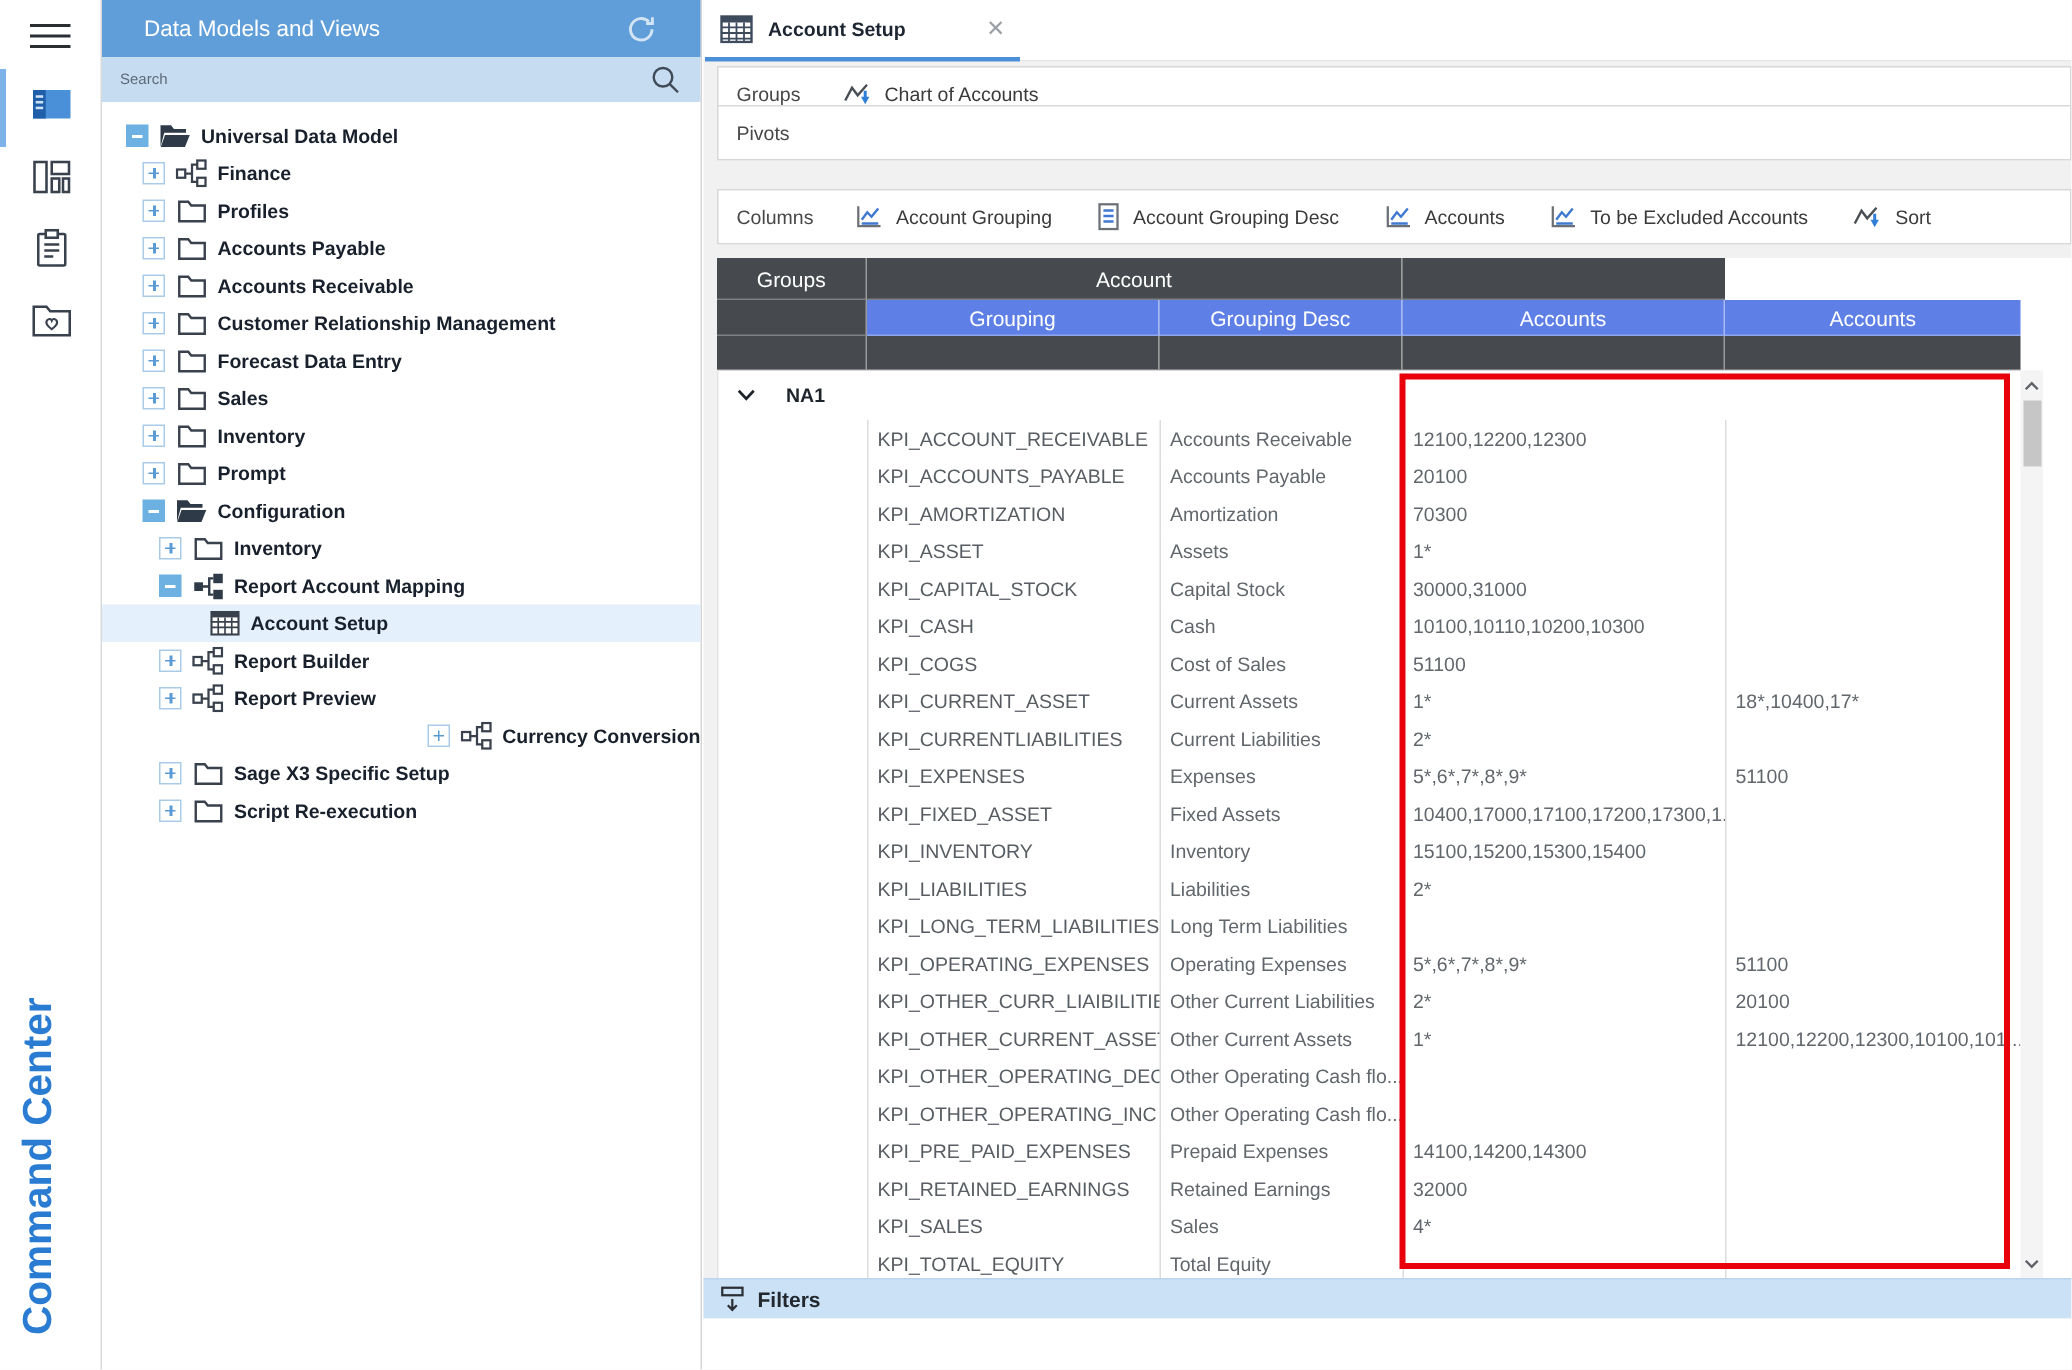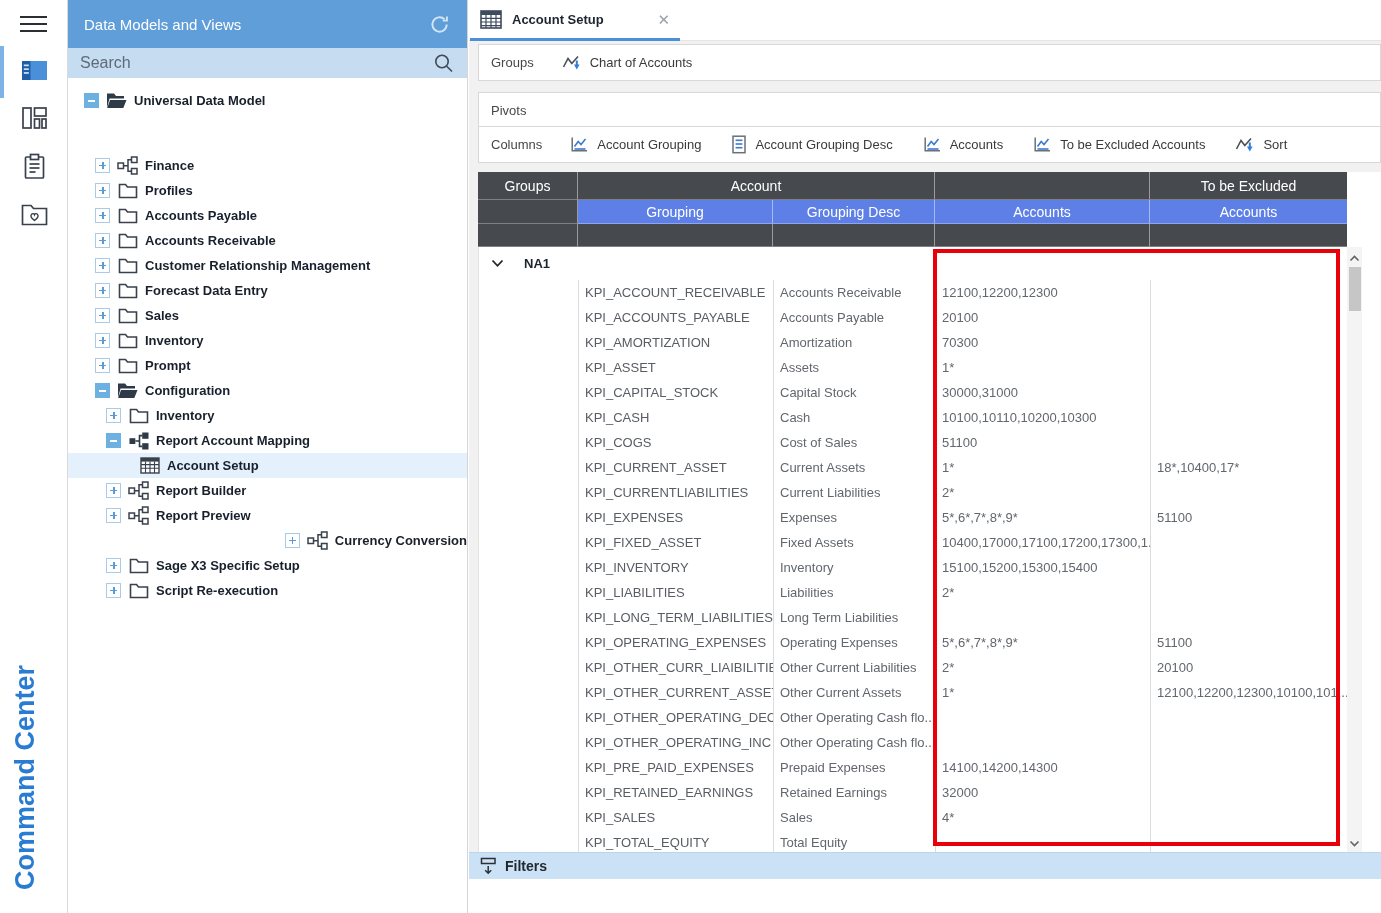--- a/index.html
+++ b/index.html
@@ -9,23 +9,23 @@
   
   .rail { position:absolute; left:0; top:0; width:68px; height:913px; background:#fff; border-right:1px solid #dadada; z-index:5; }
   .hamburger { position:absolute; left:20px; top:16px; width:27px; height:17px; cursor:pointer; }
   .hamburger i { display:block; height:2px; background:#2b2f33; margin-bottom:5px; }
   .rail-active-bar { position:absolute; left:0; top:46px; width:4px; height:52px; background:#7db3e8; }
   .rail-btn { position:absolute; left:18px; width:32px; height:30px; display:flex; align-items:center; justify-content:center; cursor:pointer; }
   .brand-vertical { position:absolute; left:10px; top:662px; height:228px; writing-mode:vertical-rl; transform:rotate(180deg); font-size:27px; font-weight:700; color:#2a7cd2; white-space:nowrap; }
 
   
   .sidebar { position:absolute; left:68px; top:0; width:400px; height:913px; background:#fff; border-right:1px solid #d5d5d5; z-index:4; }
-  .sidebar-header { height:48px; background:#5f9ed8; color:#fff; display:flex; align-items:center; justify-content:space-between; padding:0 16px; font-size:15px; }
+  .sidebar-header { height:38px; background:#5f9ed8; color:#fff; display:flex; align-items:center; justify-content:space-between; padding:0 28px; font-size:15px; }
   .search-bar { height:30px; background:#c6dcf0; display:flex; align-items:center; padding:0 12px; gap:8px; }
-  .search-bar input { flex:1; border:none; outline:none; background:transparent; font-size:16px; color:#33414f; font-family:inherit; }
+  .search-bar input { flex:1; border:none; outline:none; background:transparent; font-size:10px; color:#33414f; font-family:inherit; }
   .search-bar input::placeholder { color:#5d6b7a; opacity:1; }
   .tree { padding-top:10px; }
   .tree-row { height:25px; display:flex; align-items:center; gap:7px; cursor:pointer; white-space:nowrap; }
   .tree-row.selected { background:#e4f0fb; }
   .exp { width:15px; height:15px; flex:0 0 15px; position:relative; }
   .exp.minus { background:#6db1e3; }
   .exp.minus::after { content:""; position:absolute; left:4px; top:6.5px; width:7px; height:2px; background:#fff; }
   .exp.plus { background:#fff; border:1px solid #a9cbe8; }
   .exp.plus::before { content:""; position:absolute; left:6px; top:3px; width:1.6px; height:7.4px; background:#5b9bd5; }
   .exp.plus::after { content:""; position:absolute; left:3.1px; top:5.9px; width:7.4px; height:1.6px; background:#5b9bd5; }
@@ -34,21 +34,21 @@
   .tree-label { font-size:13px; font-weight:700; color:#18202c; }
 
   
   .main { position:absolute; left:469px; top:0; width:912px; height:913px; background:#f1f1f1; }
   .tabbar { position:absolute; left:0; top:0; width:912px; height:41px; background:#fff; border-bottom:1px solid #e6e6e6; }
   .tab { position:absolute; left:1px; top:0; width:210px; height:41px; display:flex; align-items:center; gap:10px; padding:0 10px; border-bottom:3px solid #4a90d9; cursor:pointer; background:#fff; }
   .tab-label { flex:1; font-size:13px; font-weight:700; color:#1c2531; }
   .tab-close { color:#9aa0a6; font-size:15px; line-height:1; cursor:pointer; }
 
   .panel { position:absolute; left:9px; right:0; height:37px; background:#fff; border:1px solid #d8d8d8; display:flex; align-items:center; gap:28px; padding:0 12px; }
-  .groups-panel { top:44px; } .pivots-panel { top:92px; } .columns-panel { top:126px; }
+  .groups-panel { top:44px; } .pivots-panel { top:70px; } .columns-panel { top:126px; }
   .panel-label { font-size:13px; color:#474747; }
   .chip { display:flex; align-items:center; gap:8px; font-size:13px; color:#3a3a3a; cursor:pointer; white-space:nowrap; }
   .chip-icon { display:flex; align-items:center; }
   #chips { display:flex; gap:30px; align-items:center; }
 
   
   .table-wrap { position:absolute; left:9px; top:172px; width:884px; height:680px; background:#fff; }
   .h-row1, .h-row2, .h-row3 { display:grid; width:869px; }
   .h-row1 { grid-template-columns:100px 357px 215px 197px; height:28px; }
   .h-row2 { grid-template-columns:100px 195px 162px 215px 197px; height:24px; }
@@ -144,21 +144,21 @@
         <div class="tree-row" style="padding-left: 16px;">
           <span class="exp minus"></span>
           <span class="tree-icon">
             <svg width="21" height="17" viewBox="0 0 21 17">
               <path d="M1,16 V1.5 h7 l2,2.5 h8 v2.5 h-14.5 z" fill="#2e3a47"></path>
               <path d="M4,8 h16.5 l-3.2,8 H1.2 z" fill="#2e3a47"></path>
             </svg>
           </span>
           <span class="tree-label">Universal Data Model</span>
         </div>
-        <div class="tree-row" style="padding-left: 27px; margin-top: 40px;">
+        <div class="tree-row" style="padding-left: 27px;">
           <span class="exp plus"></span>
           <span class="tree-icon">
             <svg width="21" height="19" viewBox="0 0 21 19" fill="none" stroke="#39414d" stroke-width="1.5">
               <rect x="1" y="7" width="5.5" height="5.5"></rect>
               <rect x="14.5" y="1" width="5.5" height="5.5"></rect>
               <rect x="14.5" y="12.5" width="5.5" height="5.5"></rect>
               <path d="M6.5,9.7 h4.5 M11,9.7 V3.7 h3.5 M11,9.7 v5.6 h3.5"></path>
             </svg>
           </span>
           <span class="tree-label">Finance</span>
@@ -423,21 +423,20 @@
             <span>Sort</span>
           </div>
         </div>
     </section>
 
     <section class="table-wrap">
       <div class="h-row1">
         <div class="hcell">Groups</div>
         <div class="hcell">Account</div>
         <div class="hcell"></div>
-        <div class="hcell">To be Excluded</div>
       </div>
       <div class="h-row2">
         <div class="hcell"></div>
         <div class="hcell blue">Grouping</div>
         <div class="hcell blue">Grouping Desc</div>
         <div class="hcell blue">Accounts</div>
         <div class="hcell blue">Accounts</div>
       </div>
       <div class="h-row3">
         <div class="hcell"></div>

